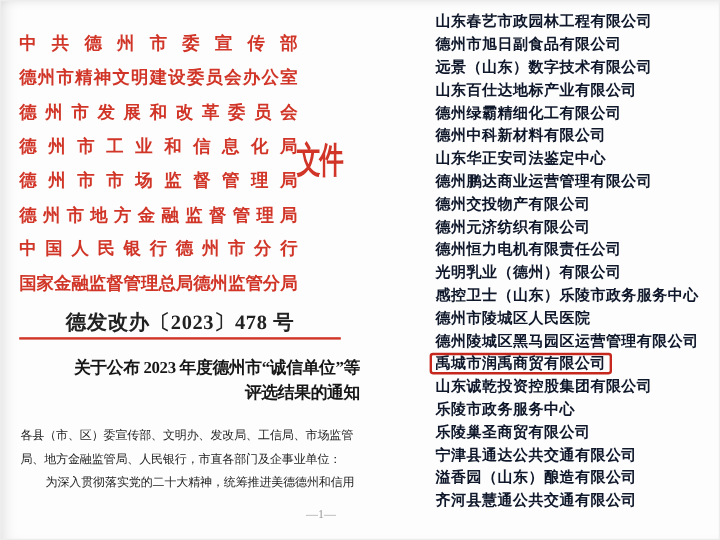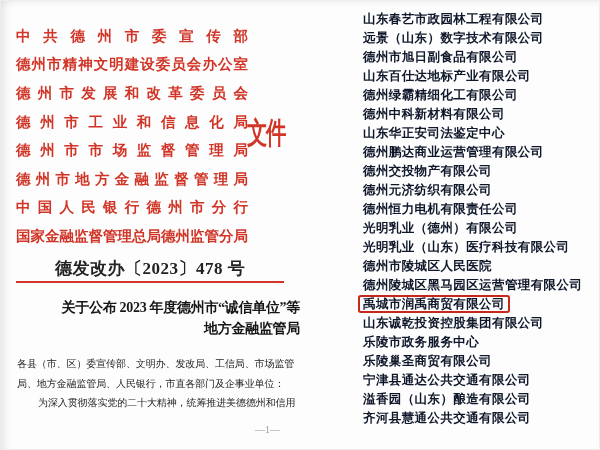--- a/index.html
+++ b/index.html
@@ -175,44 +175,44 @@
       </div>
 
     <div class="doc-type">文件</div>
 
     <div class="doc-number">德发改办〔2023〕478 号</div>
 
     <div class="red-line"></div>
 
     <div class="title">
       <div>关于公布 2023 年度德州市“诚信单位”等</div>
-      <div>地方金融监管局</div>
+      <div>评选结果的通知</div>
     </div>
 
     <div class="body-text">
       <div>各县（市、区）委宣传部、文明办、发改局、工信局、市场监管</div>
       <div>局、地方金融监管局、人民银行，市直各部门及企事业单位：</div>
       <div>为深入贯彻落实党的二十大精神，统筹推进美德德州和信用</div>
     </div>
 
     <div class="page-num">—1—</div>
   </div>
 
   <div class="right-page">
     <ul class="company-list">
         <li>
         <span class="company-name">山东春艺市政园林工程有限公司</span>
       </li>
         <li>
+        <span class="company-name">德州市旭日副食品有限公司</span>
+      </li>
+        <li>
         <span class="company-name">远景（山东）数字技术有限公司</span>
       </li>
         <li>
-        <span class="company-name">德州市旭日副食品有限公司</span>
-      </li>
-        <li>
         <span class="company-name">山东百仕达地标产业有限公司</span>
       </li>
         <li>
         <span class="company-name">德州绿霸精细化工有限公司</span>
       </li>
         <li>
         <span class="company-name">德州中科新材料有限公司</span>
       </li>
         <li>
         <span class="company-name">山东华正安司法鉴定中心</span>
@@ -226,21 +226,21 @@
         <li>
         <span class="company-name">德州元济纺织有限公司</span>
       </li>
         <li>
         <span class="company-name">德州恒力电机有限责任公司</span>
       </li>
         <li>
         <span class="company-name">光明乳业（德州）有限公司</span>
       </li>
         <li>
-        <span class="company-name">光明乳业（山东）医疗科技有限公司</span>
+        <span class="company-name">感控卫士（山东）乐陵市政务服务中心</span>
       </li>
         <li>
         <span class="company-name">德州市陵城区人民医院</span>
       </li>
         <li>
         <span class="company-name">德州陵城区黑马园区运营管理有限公司</span>
       </li>
         <li>
         <span class="company-name boxed">禹城市润禹商贸有限公司</span>
       </li>

